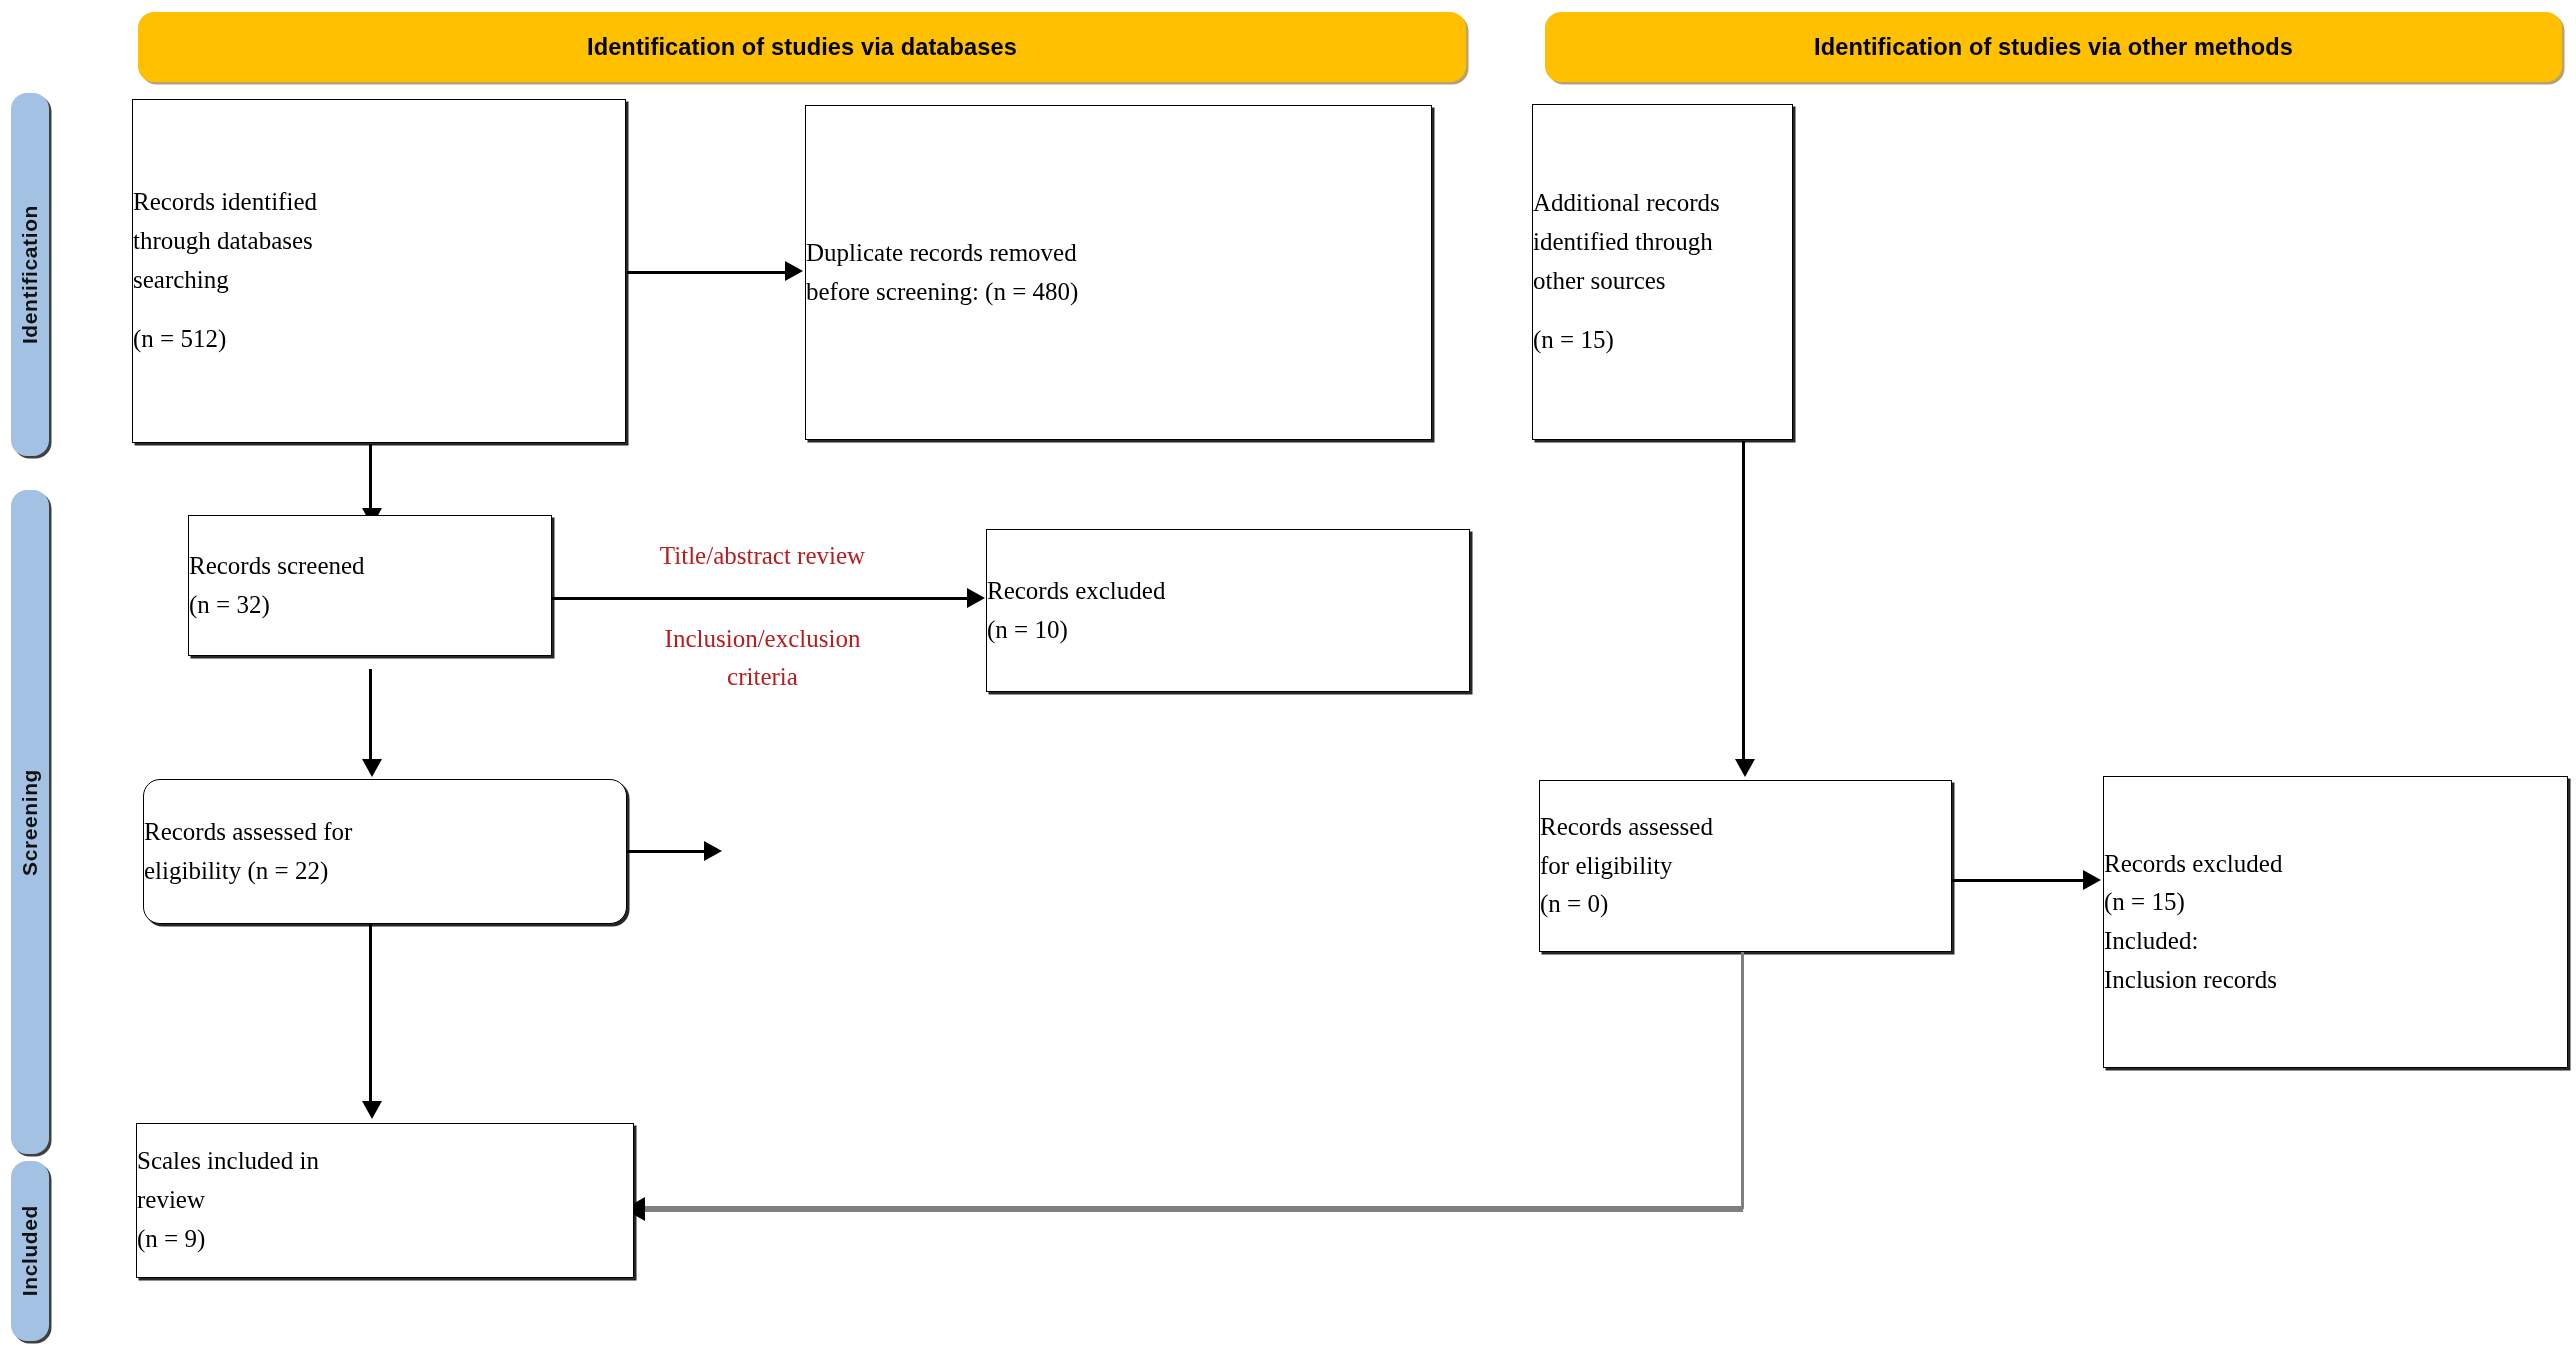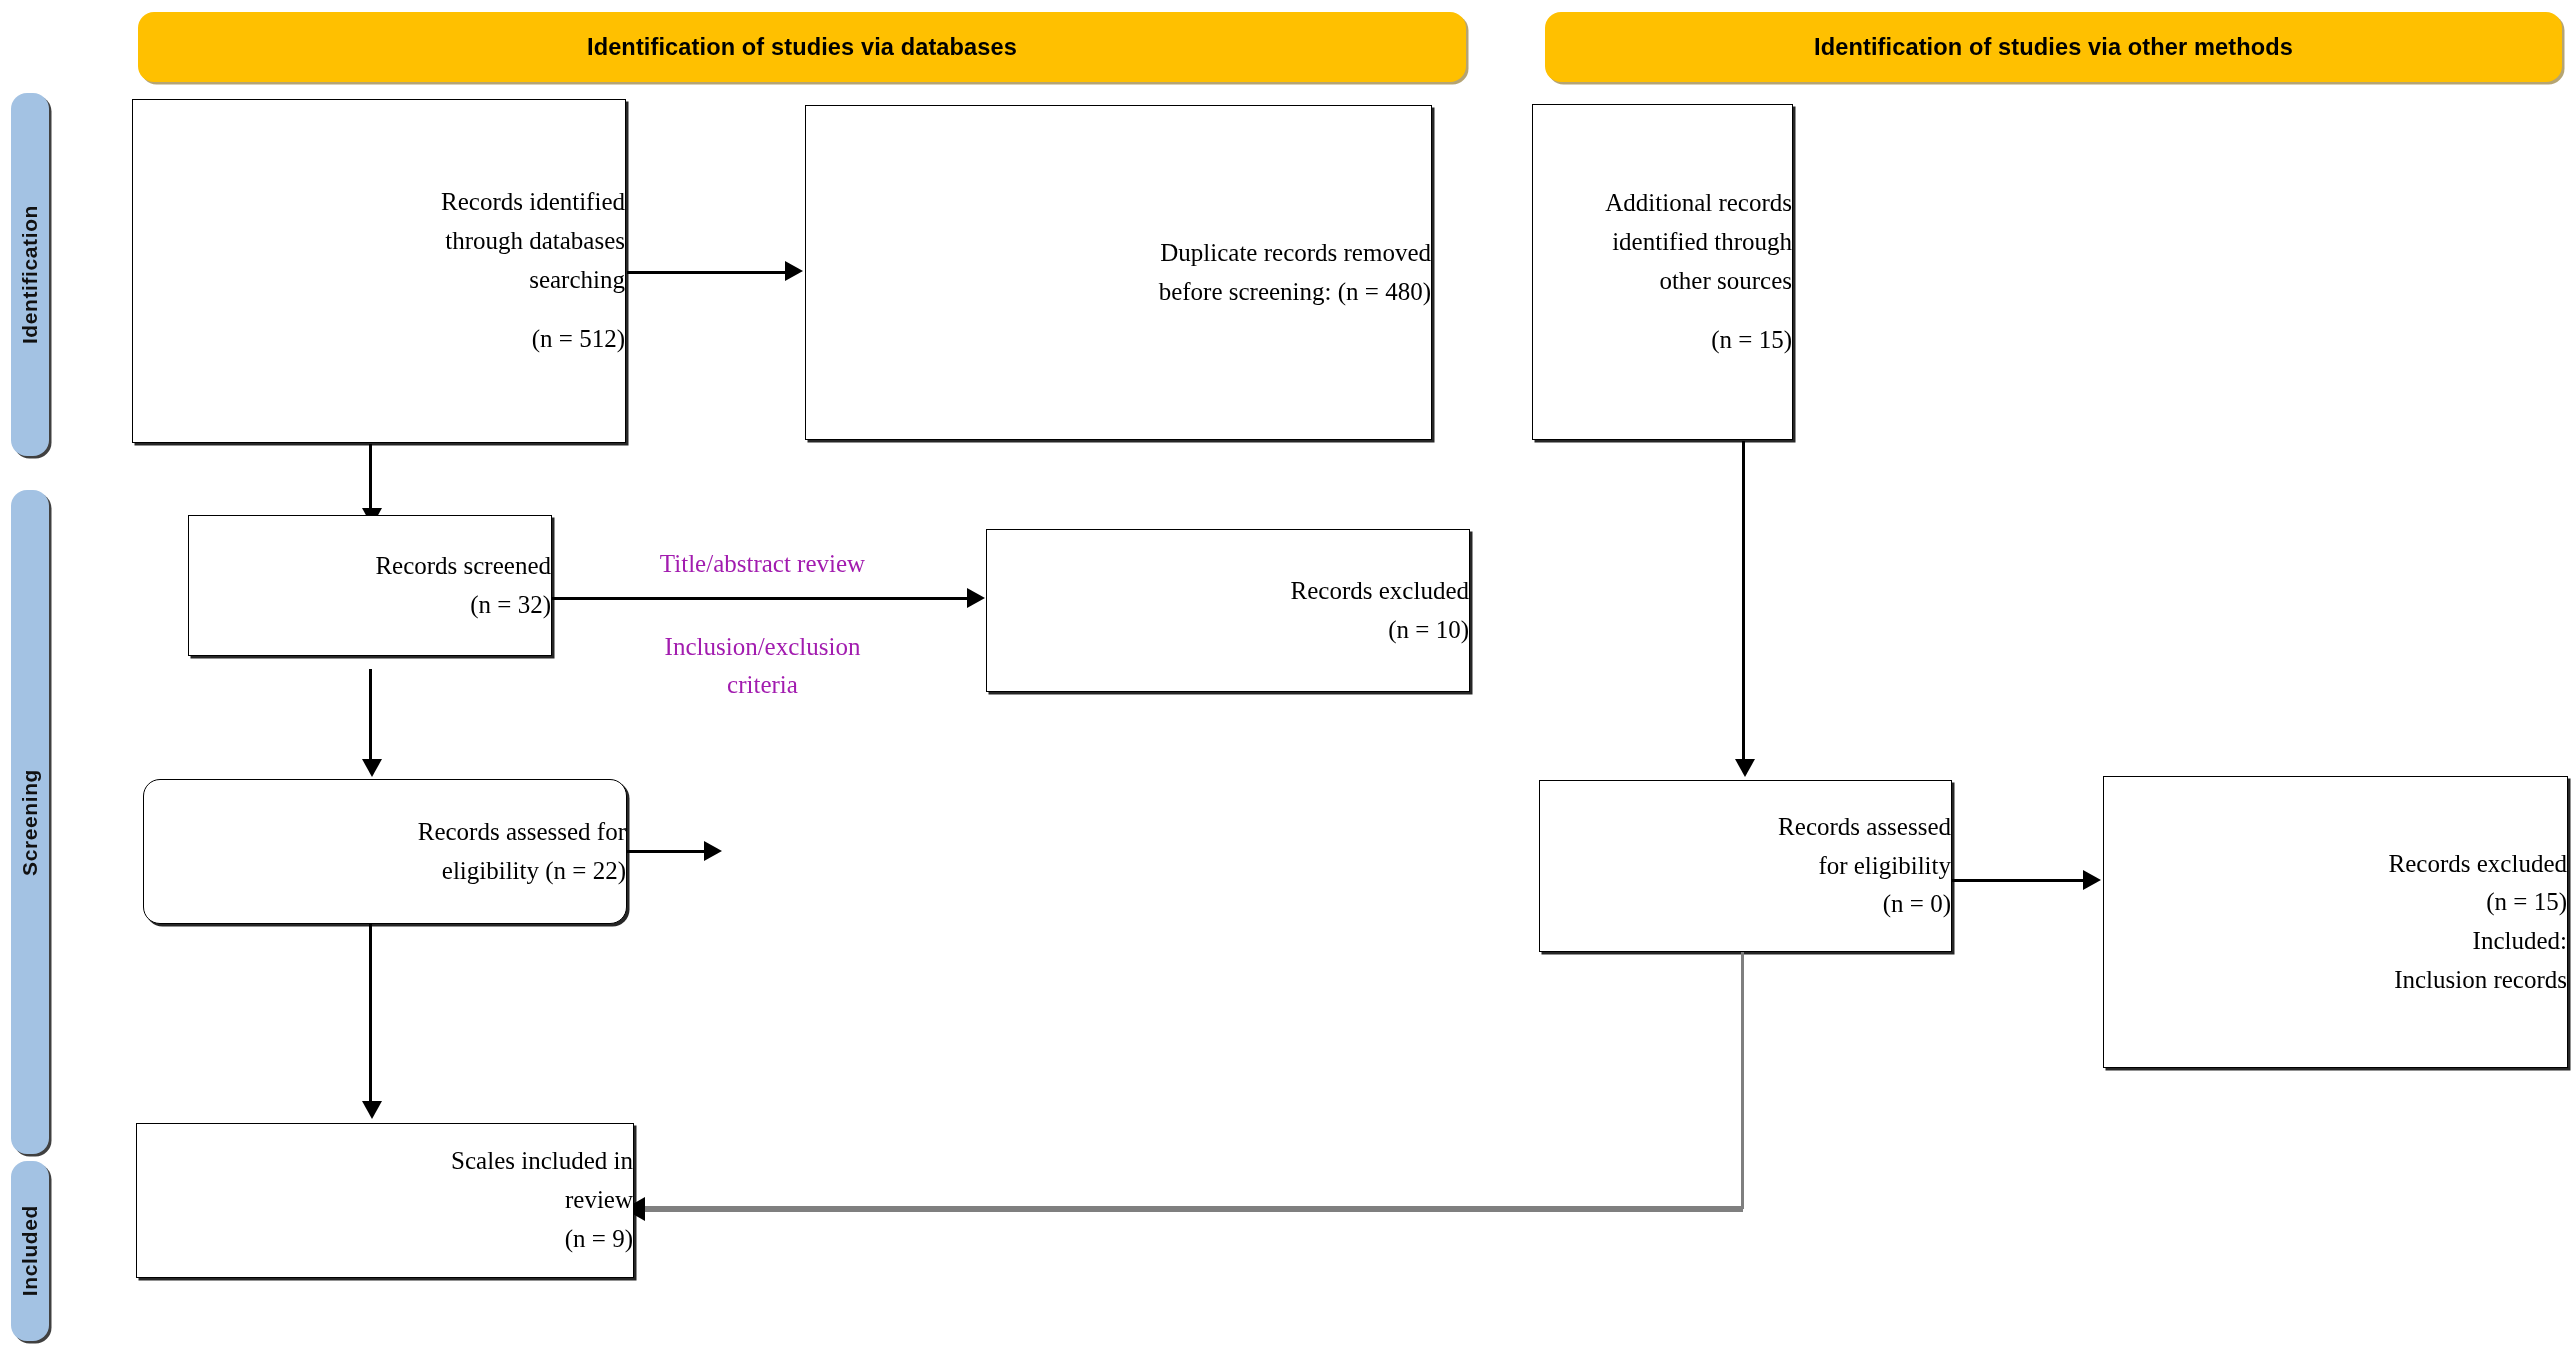--- a/index.html
+++ b/index.html
@@ -61,21 +61,21 @@
   }
 
   
   .node {
     position: absolute;
     background: #ffffff;
     border: 1.9px solid #000000;
     box-sizing: border-box;
     display: flex;
     flex-direction: column;
-    align-items: flex-end;
+    align-items: flex-start;
     justify-content: center;
     box-shadow: 2.5px 2.5px 0 rgba(0,0,0,0.85);
   }
   .node .line {
     font-size: 25px;
     line-height: 1.55;
     color: #000000;
     text-align: center;
     white-space: pre;
   }
@@ -117,25 +117,24 @@
     width: 0; height: 0;
     border-top: 12.4px solid transparent;
     border-bottom: 12.4px solid transparent;
     border-right: 21px solid #000000;
   }
 
   
   .edge-label {
     position: absolute;
     font-size: 25px;
-    color: #a21caf;
+    color: #b91c1c;
     text-align: center;
     white-space: pre;
     line-height: 1.5;
-    margin-top: 8px;
   }
 </style>
 </head>
 <body>
 
 <div id="stage">
 
   <div class="banner" style="left:138px; top:12.4px; width:1328px; height:70px;">
     <span class="banner-label">Identification of studies via databases</span>
   </div>

